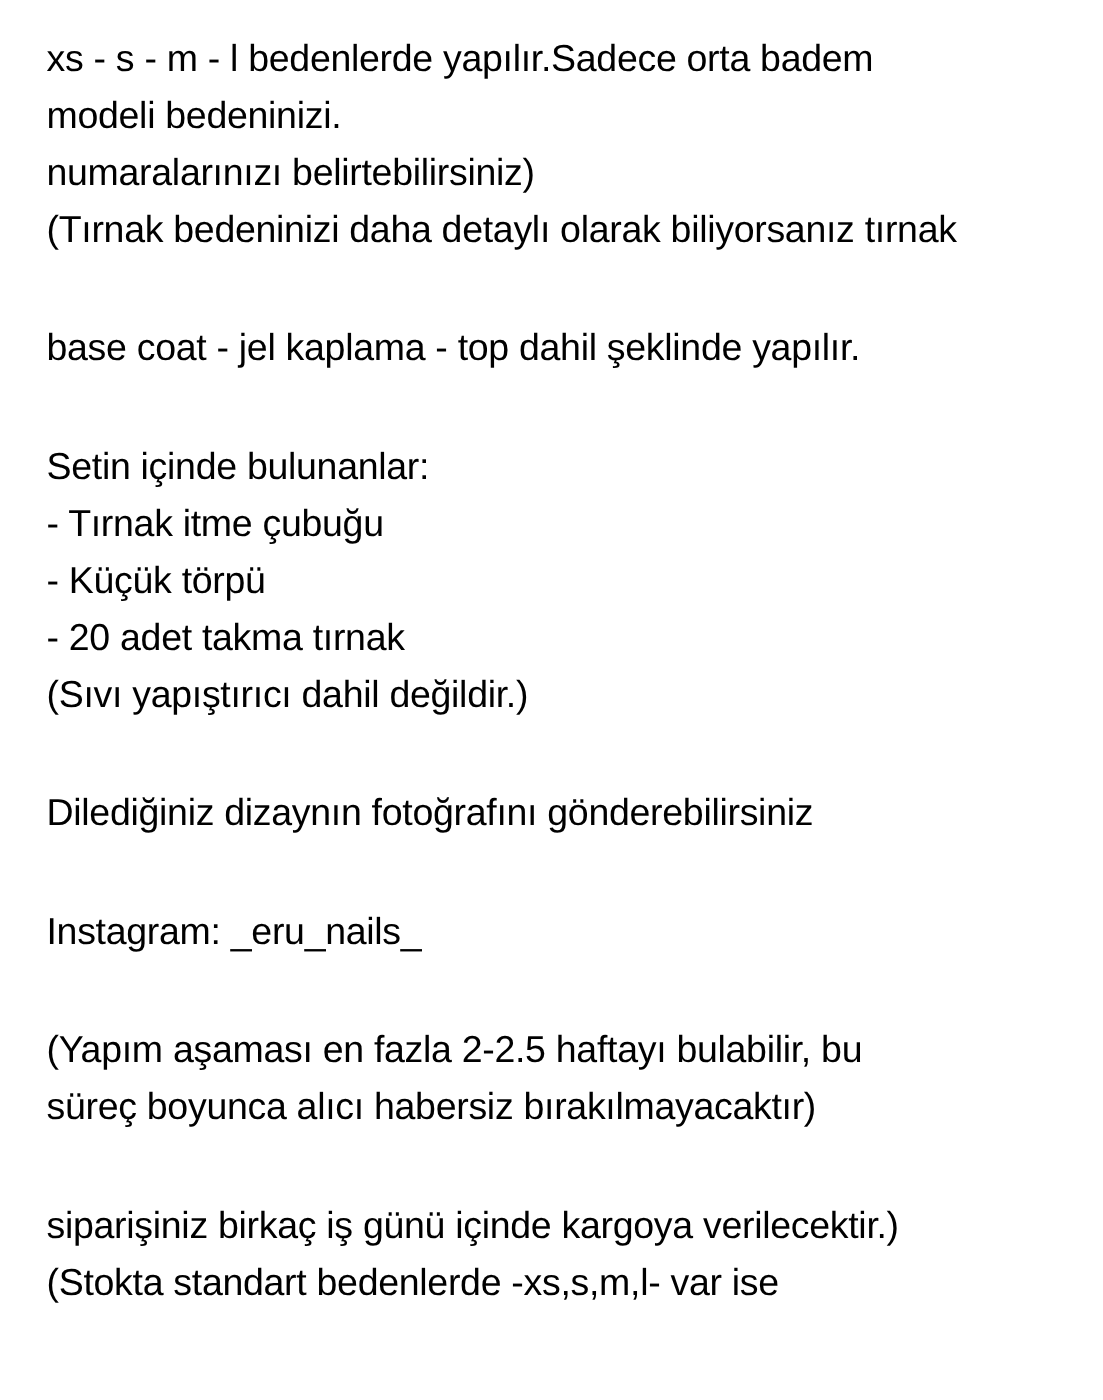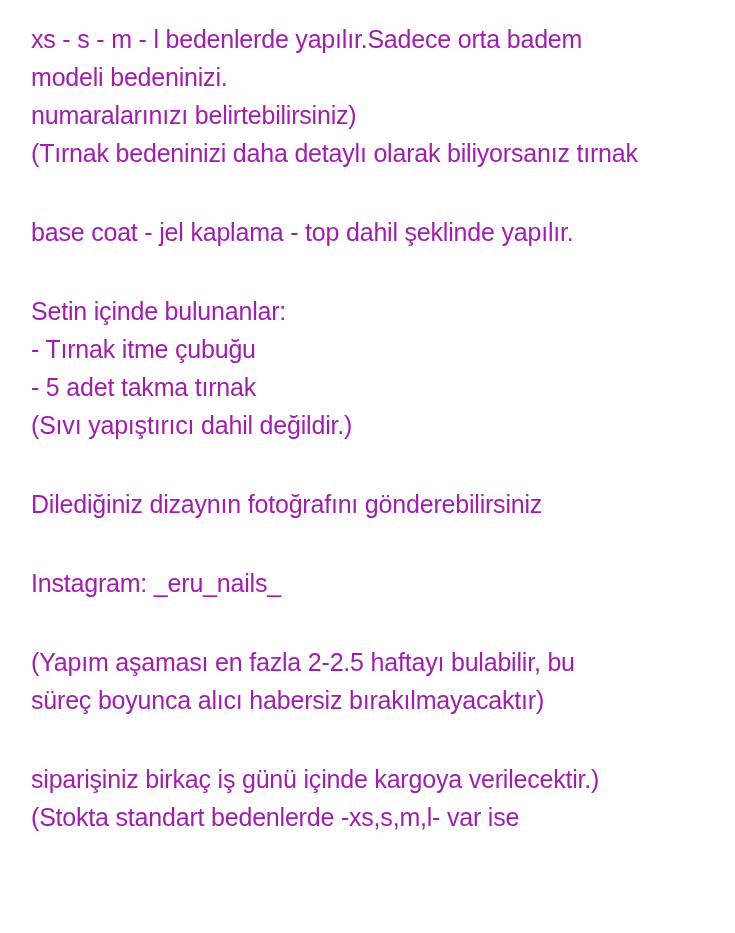--- a/index.html
+++ b/index.html
@@ -14,21 +14,21 @@
       position: relative;
     }
     .doc {
       position: absolute;
       left: 31px;
       top: 20px;
       width: 690px;
       font-family: "Liberation Sans", "DejaVu Sans", sans-serif;
       font-size: 25px;
       line-height: 38px;
-      color: #a21caf;
+      color: #000000;
       letter-spacing: -0.2px;
     }
     .line {
       display: block;
       white-space: nowrap;
       height: 38px;
     }
     .blank {
       display: block;
       height: 41px;
@@ -51,21 +51,22 @@
   <div>
     <span class="line">base coat - jel kaplama - top dahil şeklinde yapılır.</span>
   </div>
 
   <span class="blank"></span>
 
   <div>
     <span class="line">Setin içinde bulunanlar:</span>
     <div>
       <span class="line">- Tırnak itme çubuğu</span>
-      <span class="line">- 5 adet takma tırnak</span>
+      <span class="line">- Küçük törpü</span>
+      <span class="line">- 20 adet takma tırnak</span>
     </div>
     <span class="line">(Sıvı yapıştırıcı dahil değildir.)</span>
   </div>
 
   <span class="blank"></span>
 
   <div>
     <span class="line">Dilediğiniz dizaynın fotoğrafını gönderebilirsiniz</span>
   </div>
 

